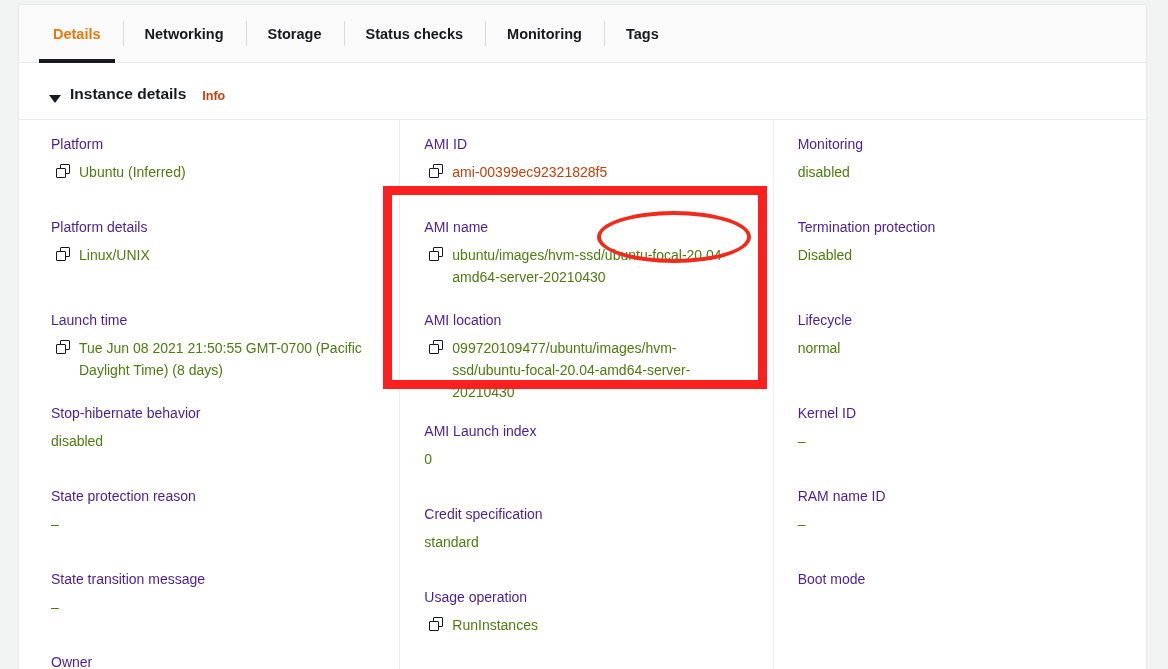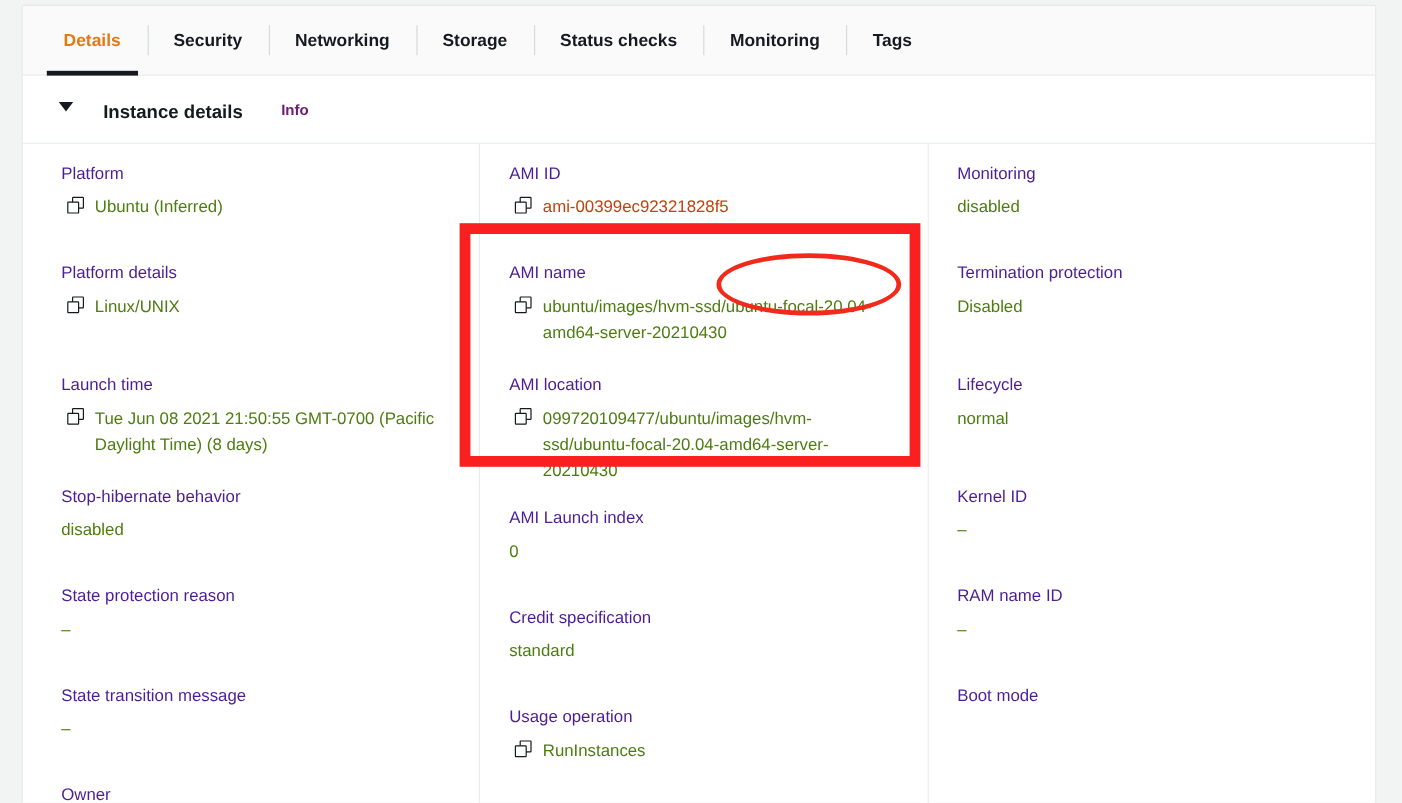--- a/index.html
+++ b/index.html
@@ -54,40 +54,40 @@
     content: "";
     position: absolute;
     left: 8px; right: 8px; bottom: -1px;
     height: 4px;
     background: #16191f;
   }
 
   
   .section-head {
     display: flex;
-    align-items: flex-start;
-    gap: 25px;
+    align-items: flex-end;
+    gap: 9px;
     padding: 22px 0 16px 30px;
   }
   .caret {
     width: 0; height: 0;
     border-left: 6px solid transparent;
     border-right: 6px solid transparent;
     border-top: 8px solid #16191f;
     cursor: pointer;
   }
   .section-title {
     font-size: 15.5px;
     font-weight: bold;
     color: #16191f;
   }
   .info-link {
     font-size: 12.5px;
     font-weight: bold;
-    color: #701a75;
+    color: #c2410c;
     margin-left: 7px;
     cursor: pointer;
     text-decoration: none;
   }
 
   
   .cols {
     position: relative;
     display: flex;
     border-top: 1px solid #eaeded;
@@ -166,21 +166,20 @@
   }
 </style>
 </head>
 <body>
 
 <div class="page">
   <div class="card">
 
     <div class="tabbar" id="tabbar">
         <div class="tab active">Details</div>
-        <div class="tab">Security</div>
         <div class="tab">Networking</div>
         <div class="tab">Storage</div>
         <div class="tab">Status checks</div>
         <div class="tab">Monitoring</div>
         <div class="tab">Tags</div>
       </div>
 
     <div class="section-head">
       <span class="caret"></span>
       <span class="section-title">Instance details</span>

